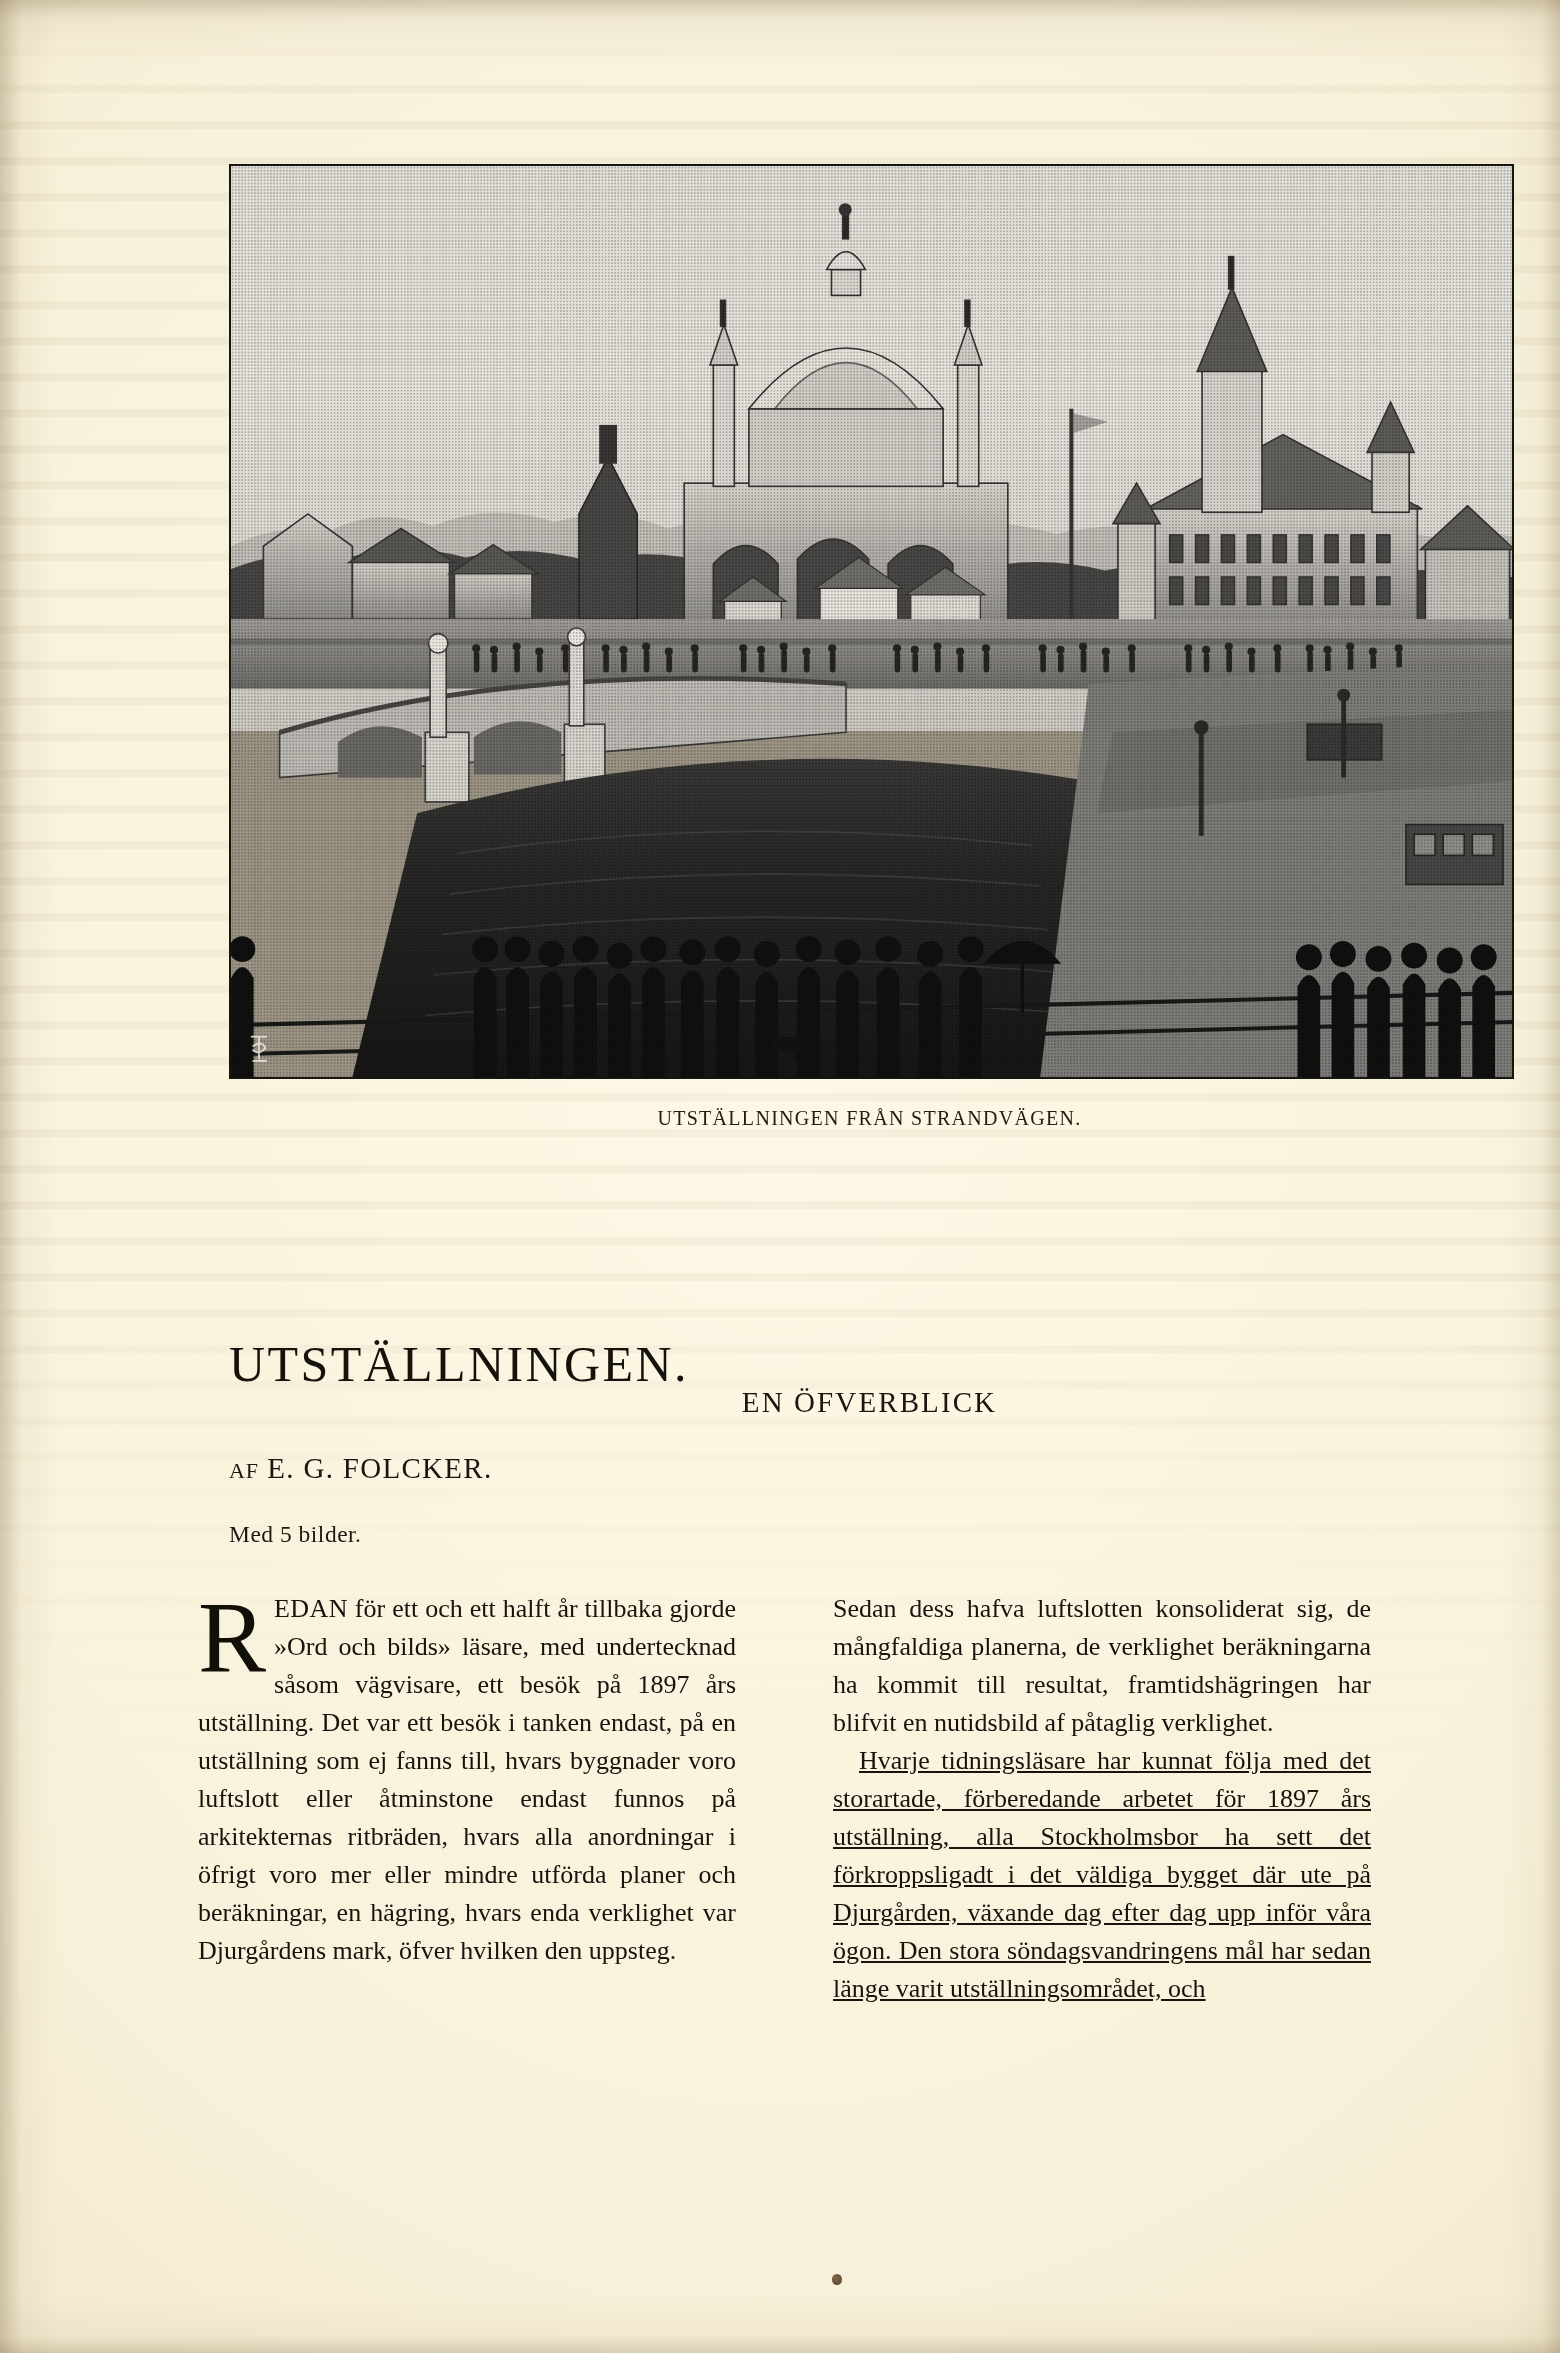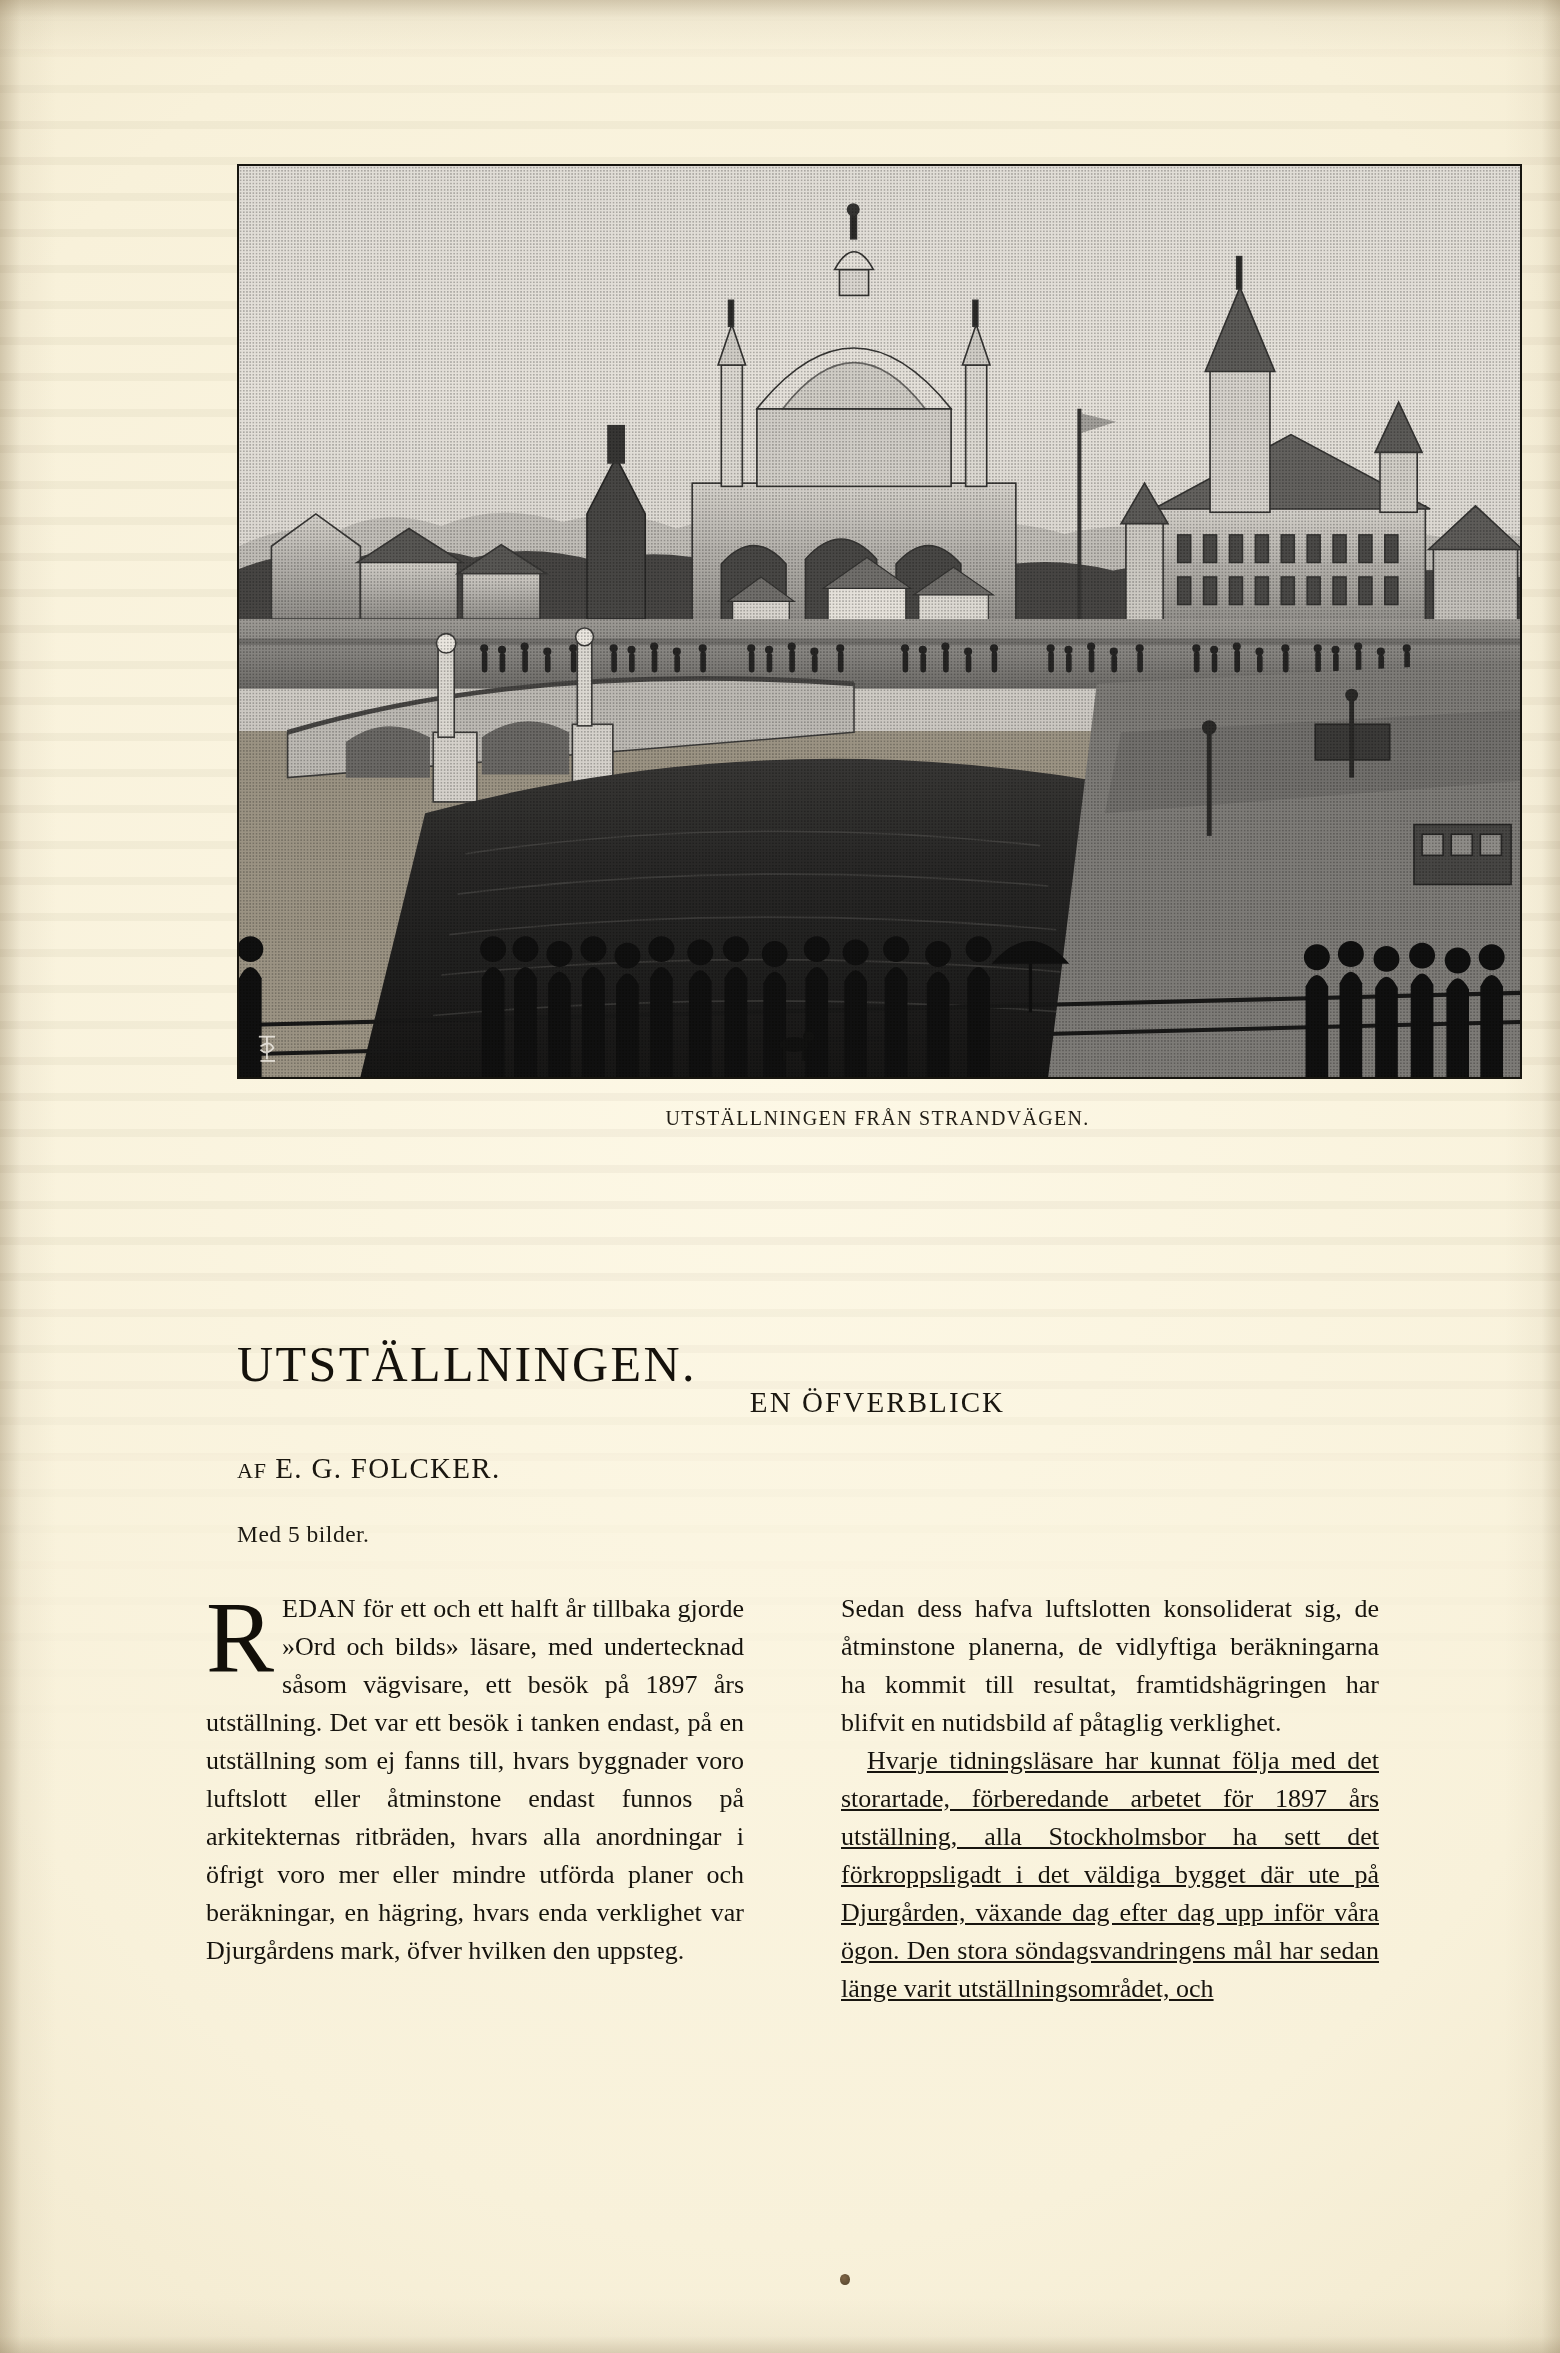--- a/index.html
+++ b/index.html
@@ -29,21 +29,21 @@
   
   .showthrough{
     position:absolute;inset:0;opacity:.055;pointer-events:none;
     background-image:repeating-linear-gradient(180deg,
       rgba(90,70,40,0) 0px, rgba(90,70,40,0) 13px,
       rgba(90,70,40,.85) 13px, rgba(90,70,40,.85) 21px,
       rgba(90,70,40,0) 21px, rgba(90,70,40,0) 36px);
     -webkit-mask-image:linear-gradient(180deg,rgba(0,0,0,0) 0px,rgba(0,0,0,1) 121px,rgba(0,0,0,1) 1254px,rgba(0,0,0,.25) 1537px,rgba(0,0,0,0) 1861px);
             mask-image:linear-gradient(180deg,rgba(0,0,0,0) 0px,rgba(0,0,0,1) 121px,rgba(0,0,0,1) 1254px,rgba(0,0,0,.25) 1537px,rgba(0,0,0,0) 1861px);
   }
-  .content{position:absolute;inset:0;margin-left:8px;}
+  .content{position:absolute;inset:0;}
 
   
   .plate{
     position:absolute;left:229px;top:164px;width:1281px;height:911px;
     border:2.4px solid #17150f;
     background:#9b9383;
     overflow:hidden;
   }
   .plate-inner{position:absolute;inset:0;overflow:hidden;filter:grayscale(1) contrast(1.04) sepia(.12);}
   .sky{
@@ -389,20 +389,20 @@
     <span class="af">AF</span>
     <span>E. G. FOLCKER.</span>
   </div>
   <div class="plates-note">Med 5 bilder.</div>
 
   <div class="cols">
     <div class="col col-left">
       <p><span class="dropcap">R</span><span class="lead-caps">EDAN</span><span> för ett och ett halft år tillbaka gjorde »Ord och bilds» läsare, med undertecknad såsom vägvisare, ett besök på 1897 års utställning. Det var ett besök i tanken endast, på en utställning som ej fanns till, hvars byggnader voro luftslott eller åtminstone endast funnos på arkitekternas ritbräden, hvars alla anordningar i öfrigt voro mer eller mindre utförda planer och beräkningar, en hägring, hvars enda verklighet var Djurgårdens mark, öfver hvilken den uppsteg.</span></p>
     </div>
     <div class="col col-right">
-      <p>Sedan dess hafva luftslotten konsoliderat sig, de åtminstone planerna, de vidlyftiga beräkningarna ha kommit till resultat, framtidshägringen har blifvit en nutidsbild af påtaglig verklighet.</p>
+      <p>Sedan dess hafva luftslotten konsoliderat sig, de mångfaldiga planerna, de verklighet beräkningarna ha kommit till resultat, framtidshägringen har blifvit en nutidsbild af påtaglig verklighet.</p>
       <p>Hvarje tidningsläsare har kunnat följa med det storartade, förberedande arbetet för 1897 års utställning, alla Stockholmsbor ha sett det förkroppsligadt i det väldiga bygget där ute på Djurgården, växande dag efter dag upp inför våra ögon. Den stora söndagsvandringens mål har sedan länge varit utställningsområdet, och</p>
     </div>
   </div>
 
   <div class="speck"></div>
 </div>
 
 
 </body></html>

